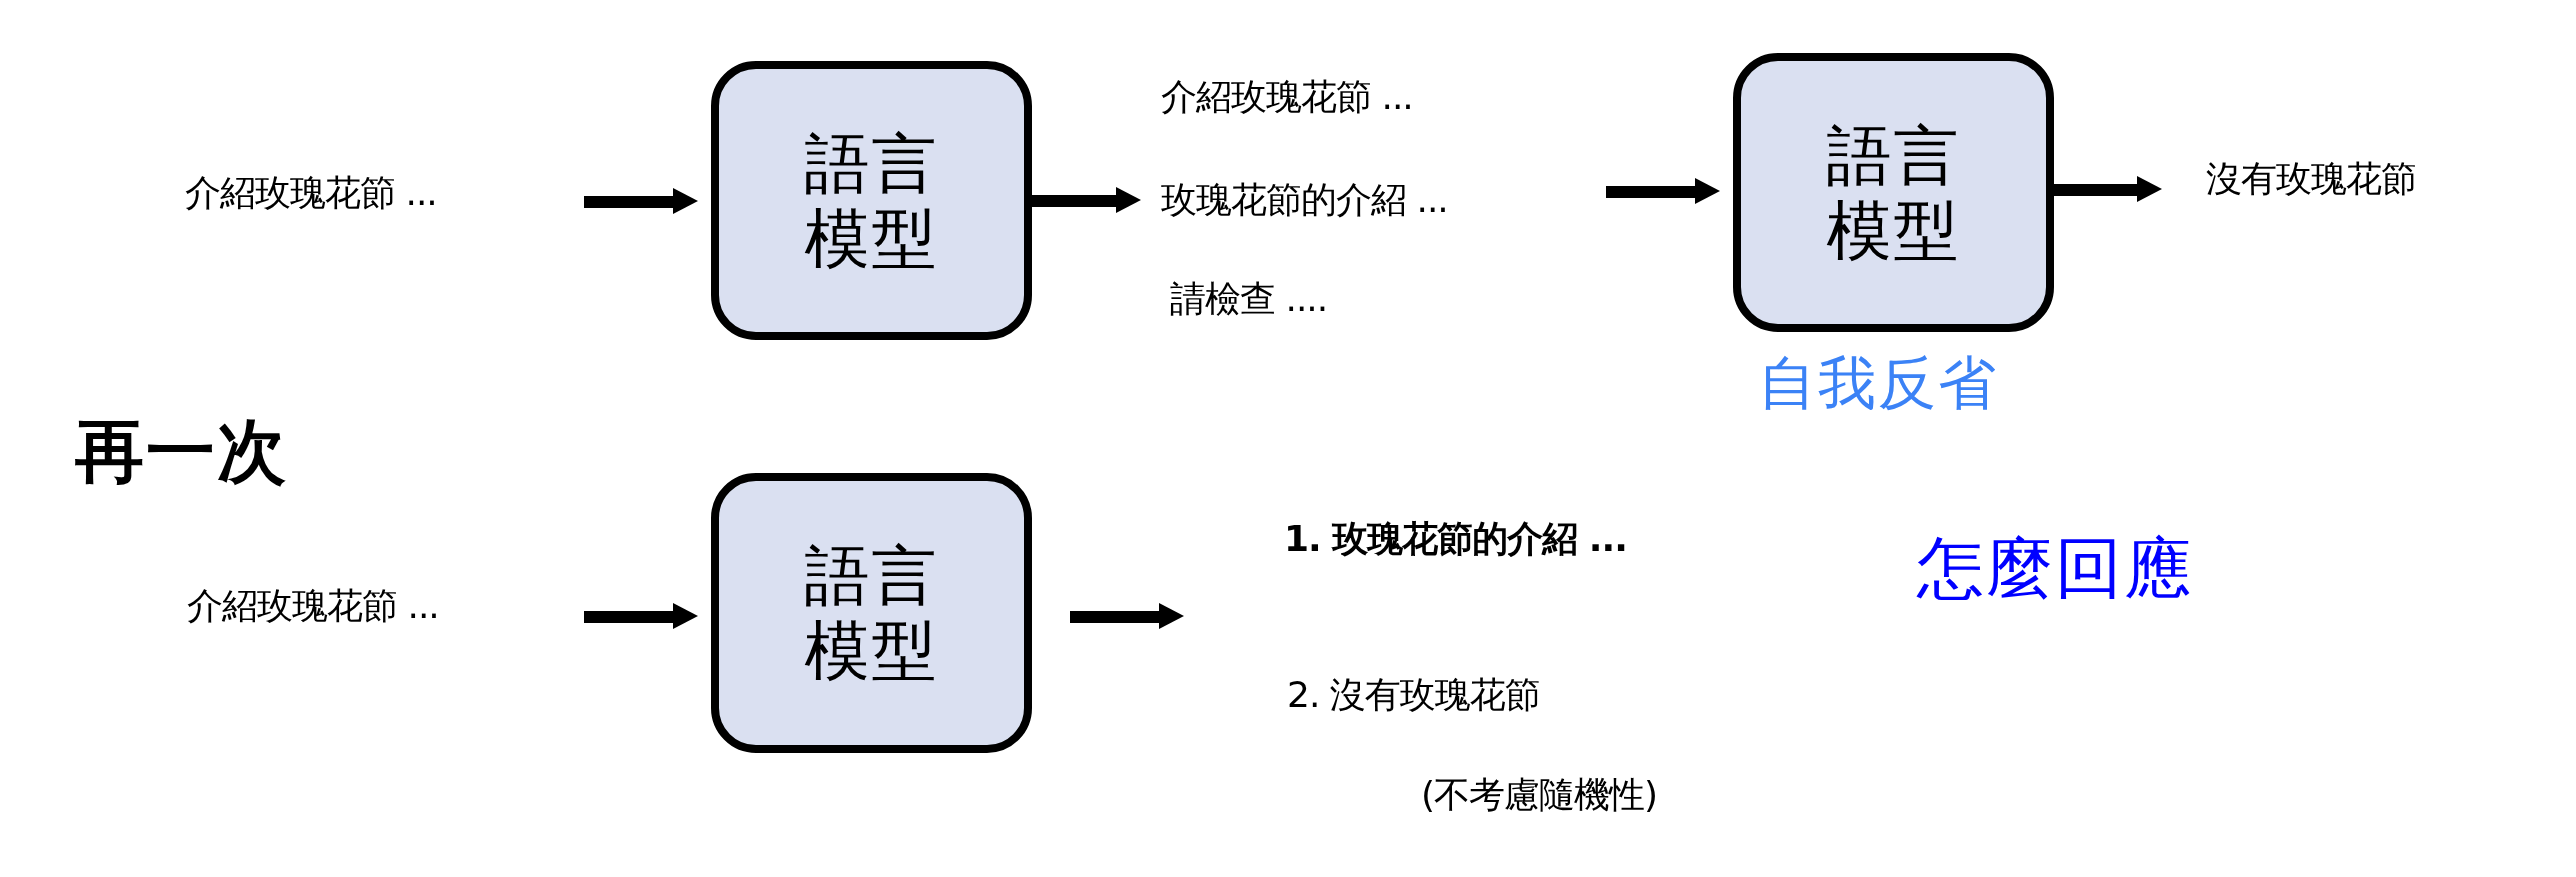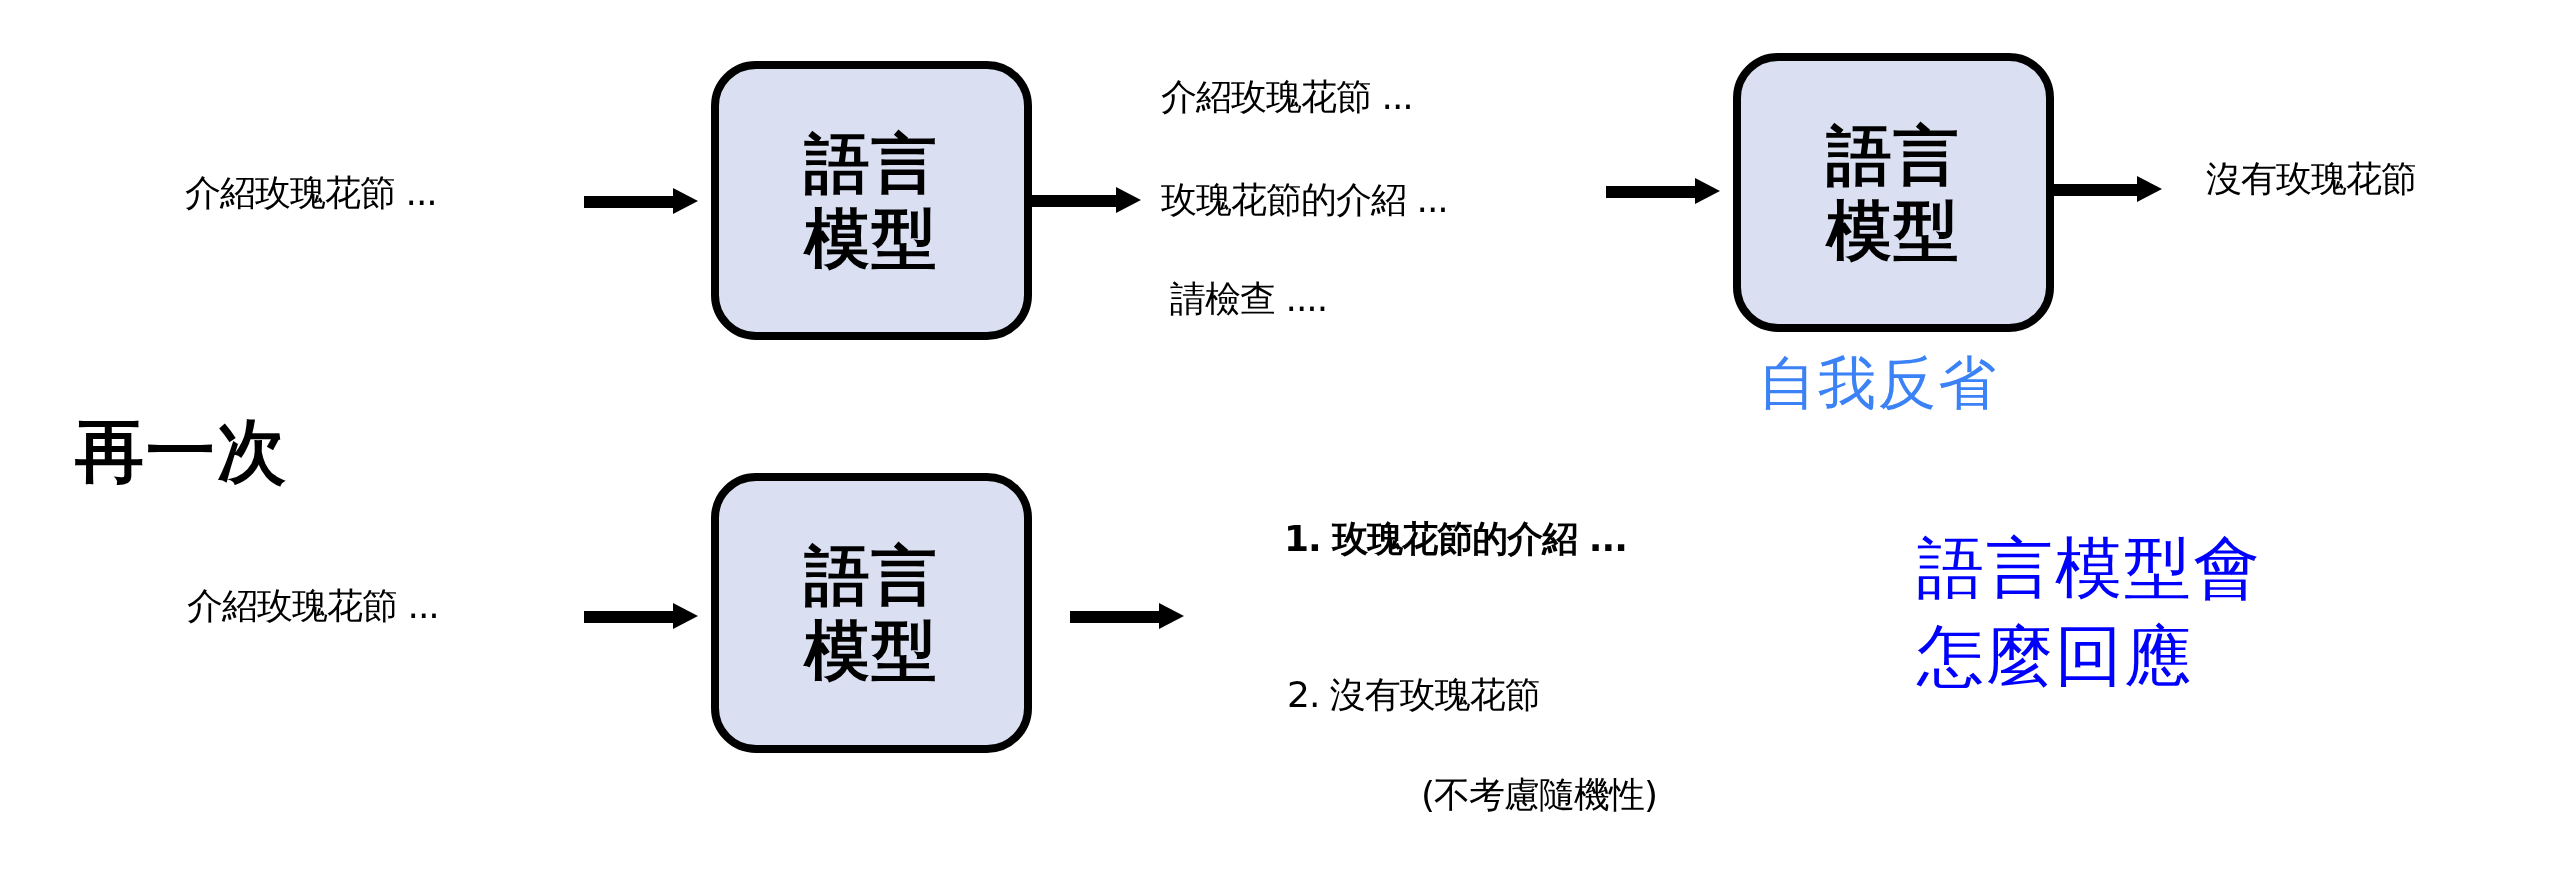--- a/index.html
+++ b/index.html
@@ -2,21 +2,21 @@
 <html><head>
   <meta charset="utf-8">
   <style>
     html, body { margin: 0; padding: 0; background: #ffffff; }
     body { width: 2576px; height: 877px; position: relative; overflow: hidden;
            font-family: "DejaVu Sans", "Liberation Sans", sans-serif; color: #000; }
     .t { position: absolute; white-space: nowrap; line-height: 1; }
     .t54 { font-size: 36px; letter-spacing: -1px; }
     .box { position: absolute; box-sizing: border-box; background: #DAE0F1;
            border: 8.8px solid #000; border-radius: 45px;
-           display: flex; flex-direction: column; align-items: center; justify-content: center; font-weight: bold; }
+           display: flex; flex-direction: column; align-items: center; justify-content: center; }
     .box .lbl { font-size: 65px; line-height: 75px; letter-spacing: 2px; }
     .arrow { position: absolute; height: 27.5px; }
     .arrow .shaft { position: absolute; left: 0; top: 7.9px; height: 11.8px; background: #000; right: 23.6px; }
     .arrow .head { position: absolute; right: 0; top: 0; width: 0; height: 0;
                    border-top: 13.8px solid transparent; border-bottom: 13.8px solid transparent;
                    border-left: 25.6px solid #000; }
     .red { color: #3b82f6; font-size: 58px; letter-spacing: 2px; }
     .blue { color: #0000FF; font-size: 67px; line-height: 88px; letter-spacing: 2px; }
     .bold { font-weight: bold; font-size: 69px; letter-spacing: 2px; }
   </style>
@@ -81,16 +81,15 @@
   <div class="shaft"></div>
   <div class="head"></div>
 </div>
 
 <div class="t t54" style="left:1284px; top:521px;font-weight:bold;">1. 玫瑰花節的介紹 ...</div>
 <div class="t t54" style="left:1287px; top:649px;margin-top:28px;">2. 沒有玫瑰花節</div>
 
 <div class="t t54" style="left:1421px; top:777px;">(不考慮隨機性)</div>
 
 <div class="t blue" style="left:1917px; top:524px;">
-  <div>語言模型會</div>
   <div>怎麼回應</div>
 </div>
 
 
 </body></html>

